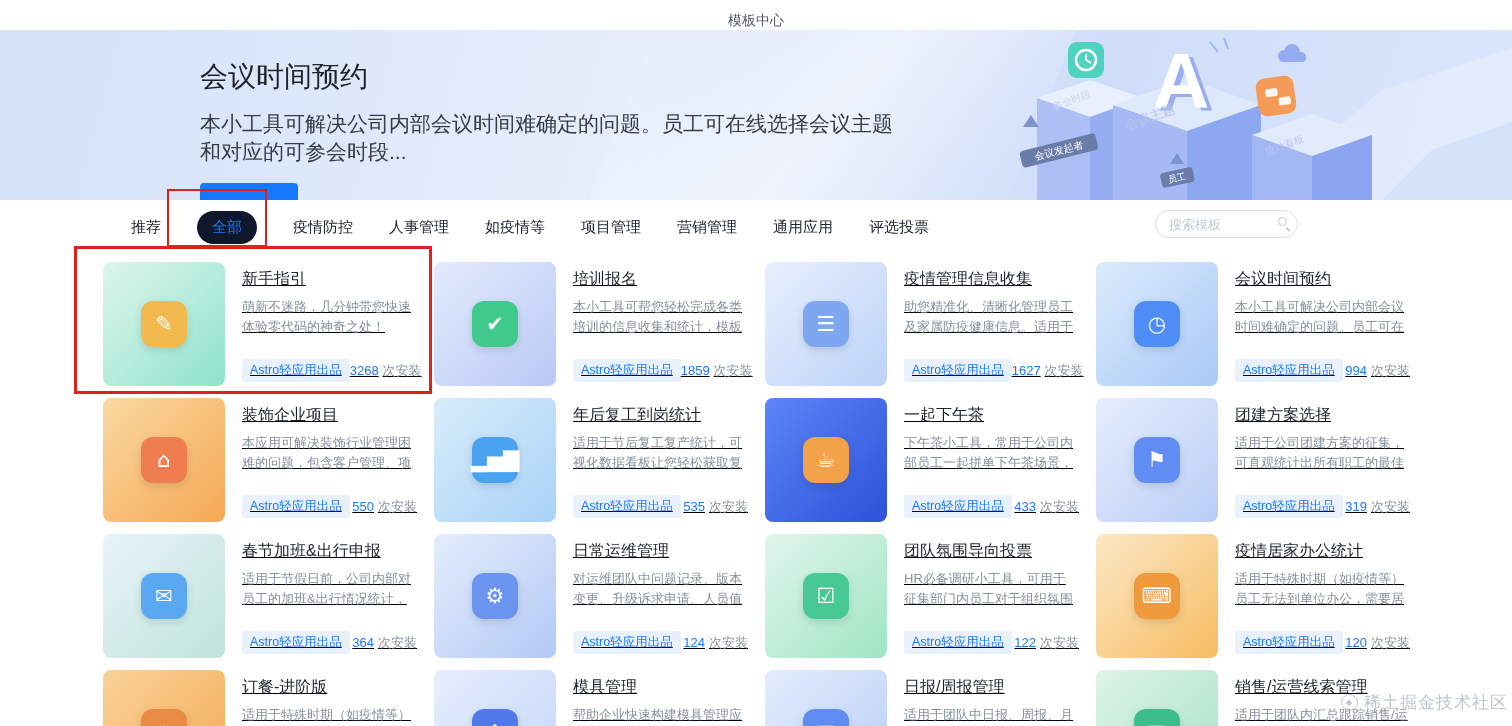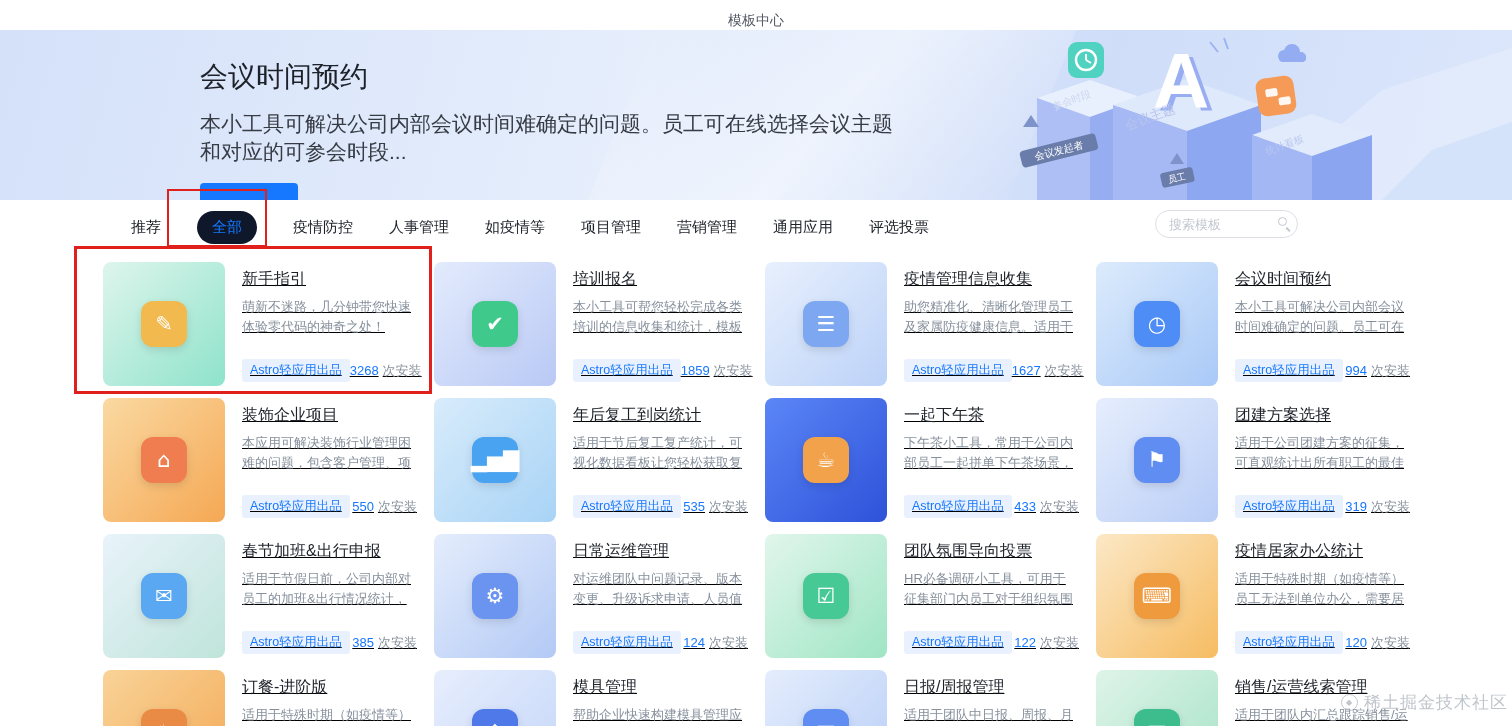--- a/index.html
+++ b/index.html
@@ -291,21 +291,21 @@
   <div class="card">
     <div class="card-img" style="background: linear-gradient(135deg, rgb(233, 243, 251), rgb(191, 228, 218));">
       <div class="card-tile" style="background: rgb(90, 167, 242);">✉</div>
     </div>
     <div class="card-body">
       <div class="card-title">春节加班&amp;出行申报</div>
       <div class="card-desc">适用于节假日前，公司内部对员工的加班&amp;出行情况统计，尤其针...</div>
       <div class="card-footer">
         <span class="badge">Astro轻应用出品</span>
         <span class="installs">
-          <span class="num">385</span><span class="suffix">次安装</span>
+          <span class="num">364</span><span class="suffix">次安装</span>
         </span>
       </div>
     </div>
   </div>
 
   <div class="card">
     <div class="card-img" style="background: linear-gradient(135deg, rgb(228, 237, 252), rgb(179, 201, 245));">
       <div class="card-tile" style="background: rgb(107, 147, 240);">⚙</div>
     </div>
     <div class="card-body">

